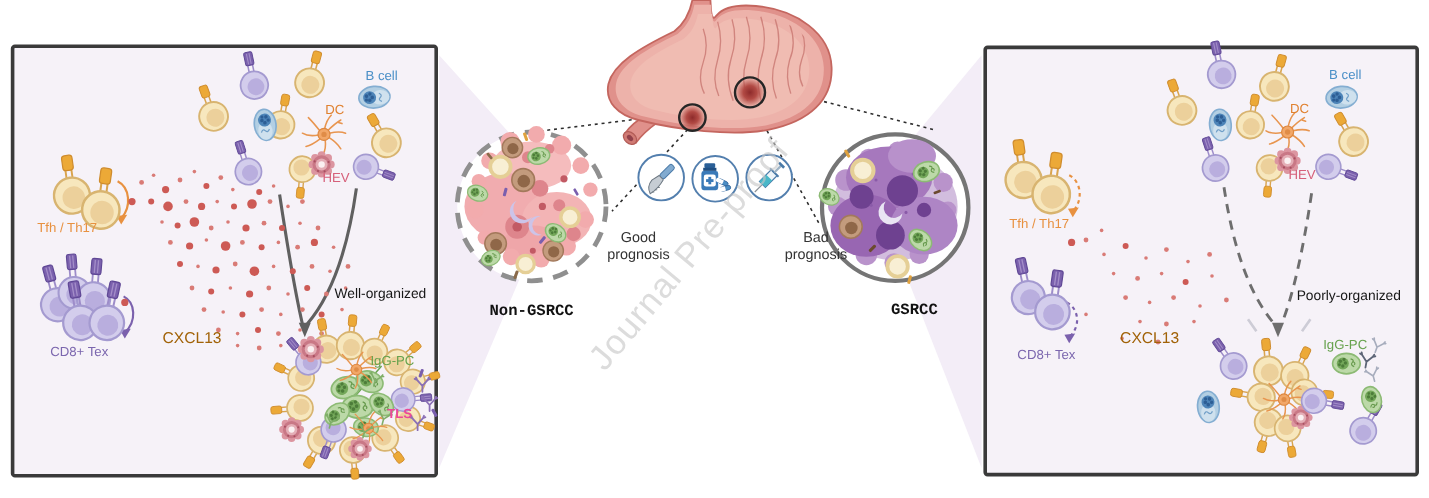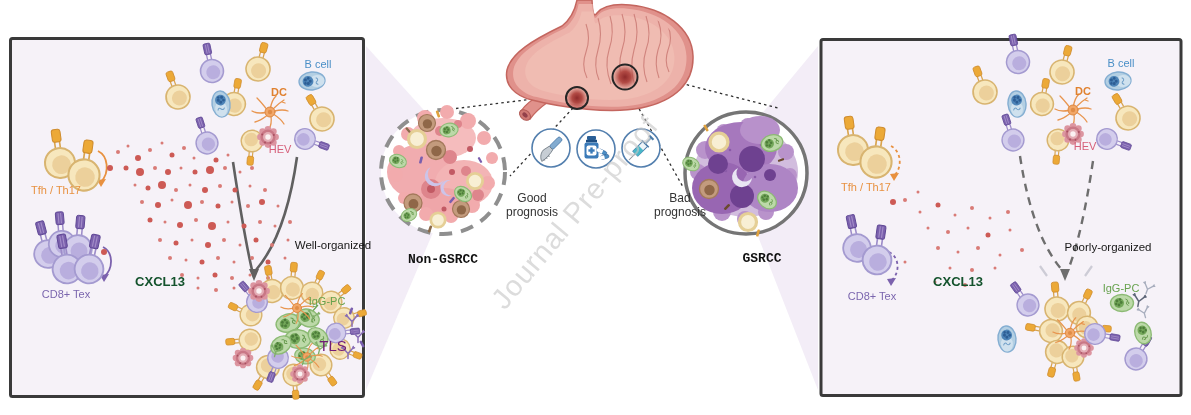--- a/index.html
+++ b/index.html
@@ -2,32 +2,32 @@
 <html><head>
 <meta charset="utf-8">
 <style>
   html,body{margin:0;padding:0;background:#fff;}
   .stage{position:relative;width:1191px;height:415px;background:#ffffff;overflow:hidden;
          font-family:"Liberation Sans", sans-serif;}
   #art{position:absolute;left:0;top:0;z-index:1;}
   .lbl{position:absolute;transform:translate(-50%,-50%);white-space:nowrap;z-index:5;
        font-family:"Liberation Sans", sans-serif;color:#2b2b2b;}
   .s11{font-size:11px;}
-  .s115{font-size:11.5px;margin-left:16px;}
+  .s115{font-size:11.5px;}
   .blue{color:#4a8fc7;}
-  .orange{color:#e0812f;font-weight:bold;}
+  .orange{color:#e0812f;}
   .tfh-or{color:#e89140;text-align:center;}
   .pink{color:#d6607a;}
   .purple{color:#7b66ae;}
-  .red{color:#14532d;font-weight:bold;font-size:13px;}
+  .red{color:#a16207;font-weight:normal;font-size:13px;}
   .green{color:#67a24e;}
   .dark{color:#171717;}
   .tumor-name{font-size:13px;font-weight:bold;color:#111;font-family:Liberation Mono, monospace;}
   .prognosis{width:68px;white-space:normal;text-align:center;line-height:1.2;font-size:12px;color:#333;}
-  .tls{font-size:15px;font-weight:normal;color:#701a75;}
+  .tls{font-size:11px;font-weight:bold;color:#ec4899;}
   .watermark{position:absolute;left:420px;top:105px;width:310px;height:215px;z-index:6;
        display:flex;align-items:center;justify-content:center;pointer-events:none;
        transform:rotate(-50deg);font-size:29px;letter-spacing:1px;color:#c7c7c7;opacity:.62;}
 </style>
 </head>
 <body>
 
 <div class="stage">
 
 <svg id="art" width="1191" height="415" viewBox="0 0 1191 415">
@@ -558,17 +558,17 @@
 <div class="lbl tumor-name" style="left:762px;top:258px">GSRCC</div>
 <div class="lbl prognosis" style="left:532px;top:205px">Good prognosis</div>
 <div class="lbl prognosis" style="left:680px;top:205px">Bad prognosis</div>
 
 <div class="lbl s11 blue" style="left:1121px;top:63px">B cell</div>
 <div class="lbl s11 orange" style="left:1083px;top:91px">DC</div>
 <div class="lbl s11 pink" style="left:1085px;top:146px">HEV</div>
 <div class="lbl s11 tfh-or" style="left:866px;top:187px">Tfh / Th17</div>
 <div class="lbl s11 purple" style="left:872px;top:296px">CD8+ Tex</div>
 <div class="lbl red" style="left:958px;top:281px">CXCL13</div>
-<div class="lbl s115 dark" style="left:1092px;top:247px">Poorly-organized</div>
+<div class="lbl s115 dark" style="left:1124px;top:247px">Poorly-organized</div>
 <div class="lbl s11 green" style="left:1121px;top:288px">IgG-PC</div>
 
 <div class="watermark">Journal Pre-proof</div>
 </div>
 
 </body></html>

